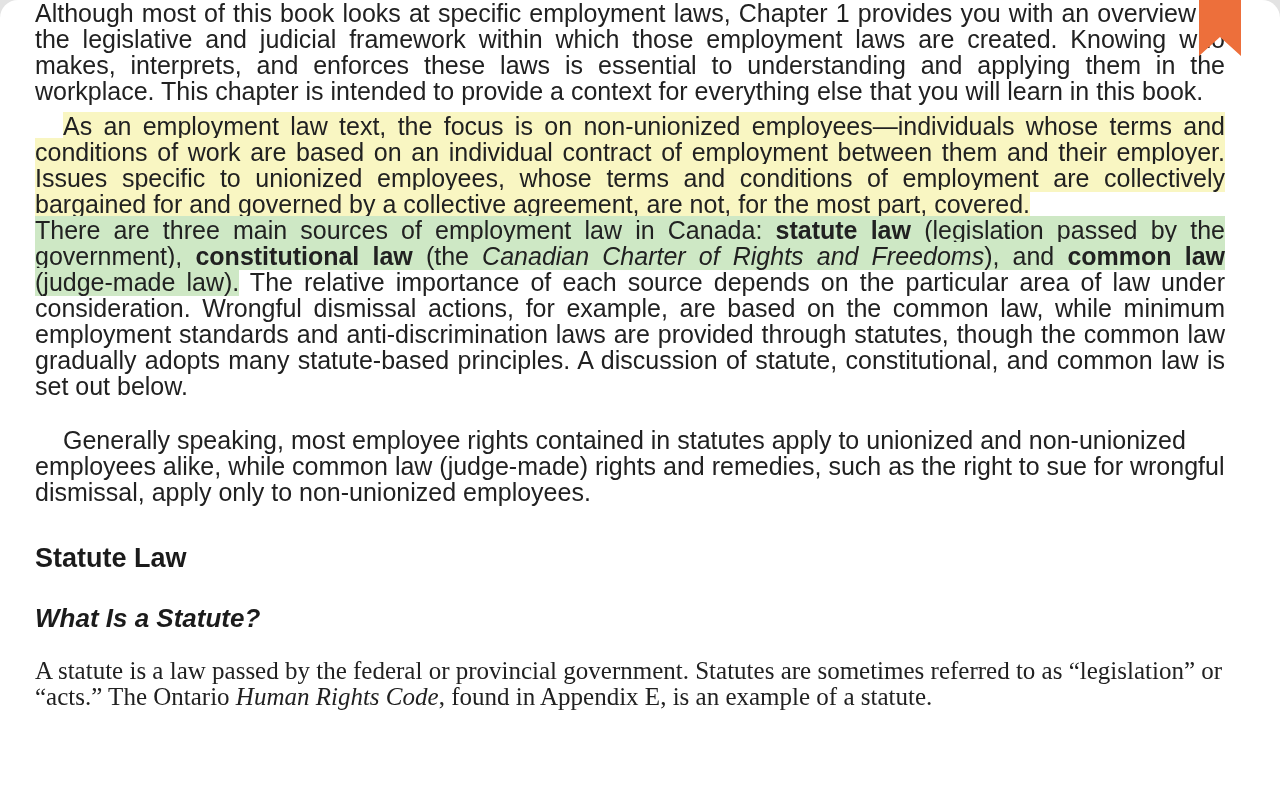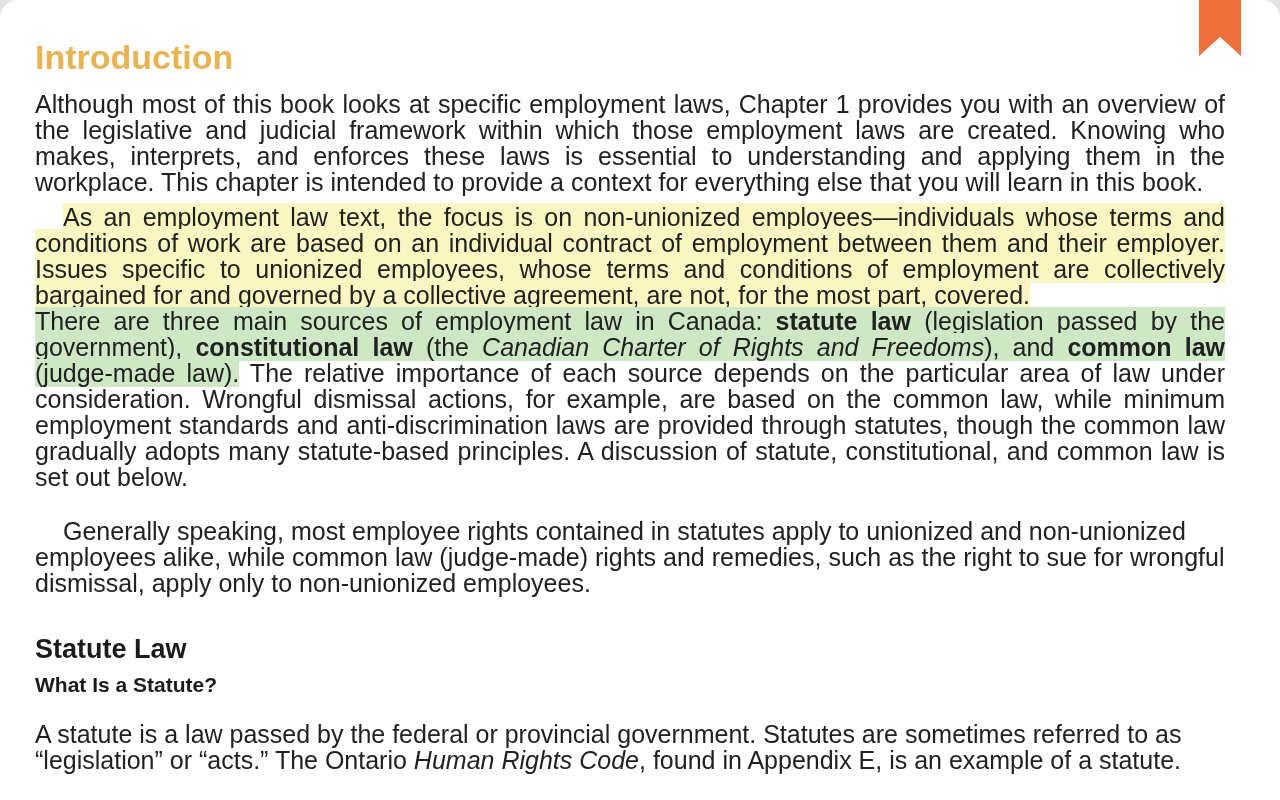--- a/index.html
+++ b/index.html
@@ -36,48 +36,48 @@
   }
   #h-intro   { margin: 38px 0 14px; }
   #h-sources { margin: 40px 0 14px; }
   #h-statute {
     font-size: 27px;
     font-weight: 700;
     color: #1b1b1b;
     margin: 38px 0 0;
   }
   #h-what {
-    font-size: 21px;
+    font-size: 26px;
     font-weight: 700;
+    font-style: italic;
     color: #1b1b1b;
-    margin: 8px 0 0;
+    margin: 29px 0 0;
   }
   p {
     font-size: 25px;
     line-height: 26px;
     color: var(--text, #212121);
   }
   .justify { text-align: justify; }
   .indent  { text-indent: 28px; }
   #p1 { margin-bottom: 9px; }
   #p2 { margin-bottom: 0; }
   #p3 { margin-bottom: 16px; }
   #p4 { margin-bottom: 0; margin-top: 28px; }
-  #p5 { margin-top: 24px; }
+  #p5 { margin-top: 24px; font-family: Liberation Serif, serif; }
   .hl-yellow { background: var(--highlight-yellow, #F9F6C2); }
   .hl-green  { background: var(--highlight-green, #CEE8C5); }
 </style>
 </head>
 <body>
 
 <div class="page">
 
   <div class="bookmark"></div>
 
-  <h1 class="gold" id="h-intro">Introduction</h1>
 
   <p class="justify" id="p1"><span>Although most of this book looks at specific employment laws, Chapter 1 provides you with an overview of the legislative and judicial framework within which those employment laws are created. Knowing who makes, interprets, and enforces these laws is essential to understanding and applying them in the workplace. This chapter is intended to provide a context for everything else that you will learn in this book.</span></p>
 
   <p class="justify indent" id="p2"><span class="hl-yellow">As an employment law text, the focus is on non-unionized employees—individuals whose terms and conditions of work are based on an individual contract of employment between them and their employer. Issues specific to unionized employees, whose terms and conditions of employment are collectively bargained for and governed by a collective agreement, are not, for the most part, covered.</span></p>
 
 
   <p class="justify" id="p3"><span class="hl-green">There are three main sources of employment law in Canada: </span><span class="hl-green" style="font-weight: 700;">statute law</span><span class="hl-green"> (legislation passed by the government), </span><span class="hl-green" style="font-weight: 700;">constitutional law</span><span class="hl-green"> (the </span><span class="hl-green" style="font-style: italic;">Canadian Charter of Rights and Freedoms</span><span class="hl-green">), and </span><span class="hl-green" style="font-weight: 700;">common law</span><span class="hl-green"> (judge-made law).</span><span> The relative importance of each source depends on the particular area of law under consideration. Wrongful dismissal actions, for example, are based on the common law, while minimum employment standards and anti-discrimination laws are provided through statutes, though the common law gradually adopts many statute-based principles. A discussion of statute, constitutional, and common law is set out below.</span></p>
 
   <p class="indent" id="p4"><span>Generally speaking, most employee rights contained in statutes apply to unionized and non-unionized employees alike, while common law (judge-made) rights and remedies, such as the right to sue for wrongful dismissal, apply only to non-unionized employees.</span></p>
 

